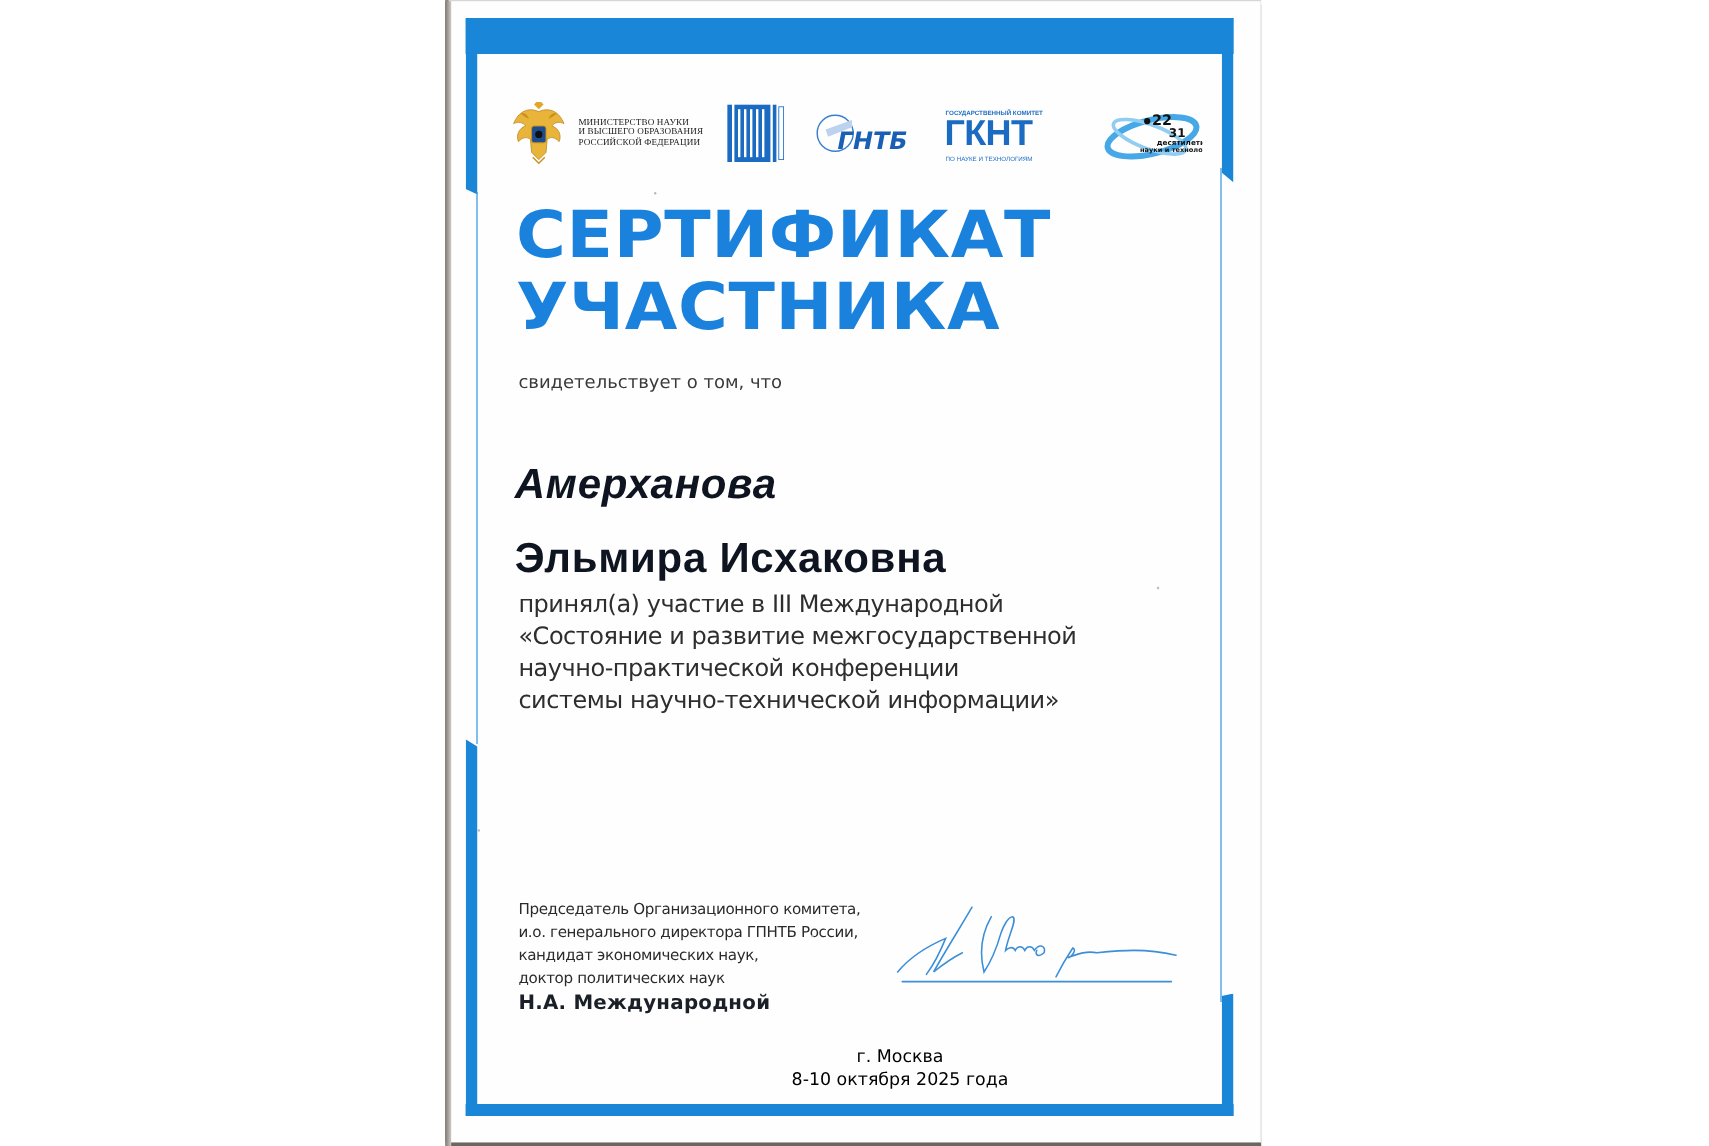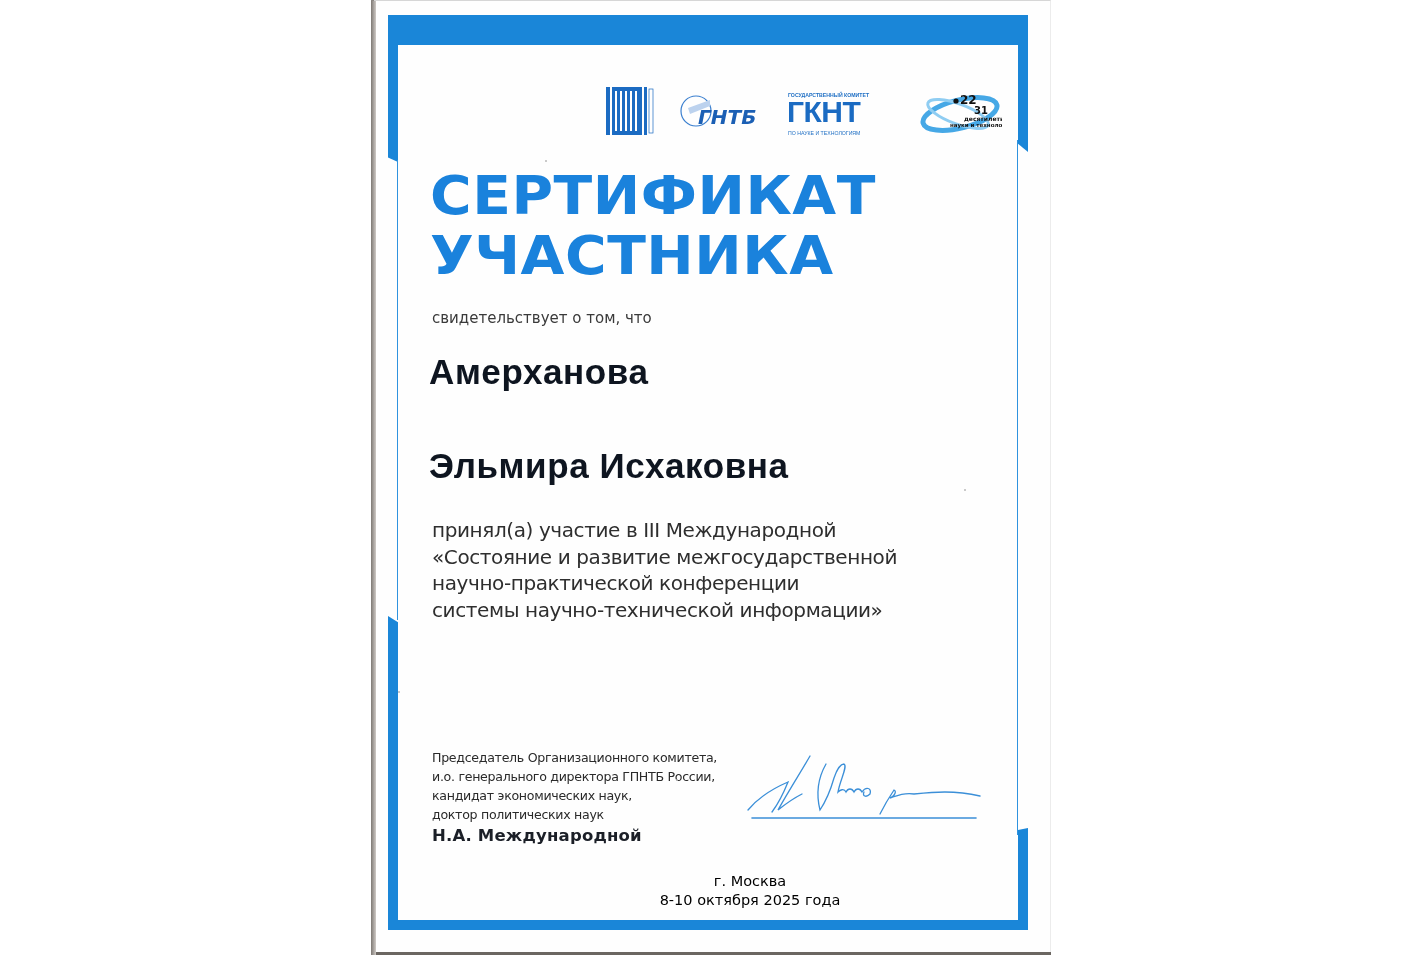--- a/index.html
+++ b/index.html
@@ -95,21 +95,21 @@
       font-family: "Liberation Sans", sans-serif;
       font-weight: bold;
       font-size: 35px;
       color: #0e1520;
       letter-spacing: 0.6px;
       white-space: nowrap;
     }
     .body-text {
       position: absolute;
       left: 432px;
-      top: 517px;
+      top: 490px;
       font-family: "DejaVu Sans", sans-serif;
       font-size: 20px;
       line-height: 26.5px;
       color: #2e2e2e;
       letter-spacing: -0.4px;
     }
     .sign-block {
       position: absolute;
       left: 432px;
       top: 748px;
@@ -156,20 +156,35 @@
 <div class="frame-bar" style="left:388px; top:15px; width:10px; height:147px; clip-path: polygon(0 0,100% 0,100% 100%,0 97%);"></div>
 <div class="frame-line" style="left:397px; top:160px; width:1px; height:460px;"></div>
 <div class="frame-bar" style="left:388px; top:616px; width:10px; height:314px; clip-path: polygon(0 0,100% 2%,100% 100%,0 100%);"></div>
 <div class="frame-bar" style="left:1018px; top:15px; width:10px; height:137px; clip-path: polygon(0 0,100% 0,100% 100%,0 94%);"></div>
 <div class="frame-line" style="left:1017px; top:140px; width:1px; height:695px;"></div>
 <div class="frame-bar" style="left:1018px; top:828px; width:10px; height:102px; clip-path: polygon(0 2%,100% 0,100% 100%,0 100%);"></div>
 <div class="frame-bar" style="left:388px; top:920px; width:640px; height:10px;"></div>
 
 <div class="logos">
 
+  <div class="logo" style="left:0; top:0; width:150px; height:56px;">
+    <svg width="46" height="52" viewBox="0 0 46 52" style="position:absolute; left:0; top:1px;">
+      <path d="M23 6 L19 2 L21 0 L25 0 L27 2 Z" fill="#e2a72a"></path>
+      <path d="M23 8 C14 4 6 8 2 18 C6 16 10 17 12 20 C6 22 4 28 6 33 C10 29 13 29 16 31 L17 42 L23 48 L29 42 L30 31 C33 29 36 29 40 33 C42 28 40 22 34 20 C36 17 40 16 44 18 C40 8 32 4 23 8 Z" fill="#e8b43a" stroke="#b7801c" stroke-width="0.6"></path>
+      <path d="M15 14 C13 10 10 8 8 10 C10 11 12 13 15 14 Z M31 14 C33 10 36 8 38 10 C36 11 34 13 31 14 Z" fill="#c9901f"></path>
+      <rect x="17" y="20" width="12" height="14" rx="2" fill="#1e4d8f" stroke="#c9901f" stroke-width="0.8"></rect>
+      <circle cx="23" cy="27" r="3" fill="#111"></circle>
+      <path d="M18 46 L23 51 L28 46" fill="none" stroke="#c9901f" stroke-width="1.2"></path>
+    </svg>
+    <div class="ministry-text">
+      <div>МИНИСТЕРСТВО НАУКИ</div>
+      <div>И ВЫСШЕГО ОБРАЗОВАНИЯ</div>
+      <div>РОССИЙСКОЙ ФЕДЕРАЦИИ</div>
+    </div>
+  </div>
 
   <div class="logo" style="left:180px; top:3px; width:50px; height:48px;">
     <svg width="50" height="48" viewBox="0 0 50 48">
       <rect x="0" y="0" width="4" height="48" fill="#1b6bc2"></rect>
       <rect x="6" y="0" width="30" height="48" fill="#1b6bc2"></rect>
       <rect x="9" y="4" width="2" height="40" fill="#fff"></rect>
       <rect x="14" y="4" width="2" height="40" fill="#fff"></rect>
       <rect x="19" y="4" width="2" height="40" fill="#fff"></rect>
       <rect x="24" y="4" width="2" height="40" fill="#fff"></rect>
       <rect x="29" y="4" width="2" height="40" fill="#fff"></rect>
@@ -205,21 +220,21 @@
   </div>
 </div>
 
 <div class="title">
   <div>СЕРТИФИКАТ</div>
   <div>УЧАСТНИКА</div>
 </div>
 
 <div class="subtitle">свидетельствует о том, что</div>
 
-<div class="name" style="top:352px;">Амерханова</div>
+<div class="name" style="top:384px;font-style:italic;">Амерханова</div>
 <div class="name" style="top:446px;">Эльмира Исхаковна</div>
 
 <div class="body-text">
   <div>принял(а) участие в III Международной</div>
   <div>«Состояние и развитие межгосударственной</div>
   <div>научно-практической конференции</div>
   <div>системы научно-технической информации»</div>
 </div>
 
 <div class="sign-block">

